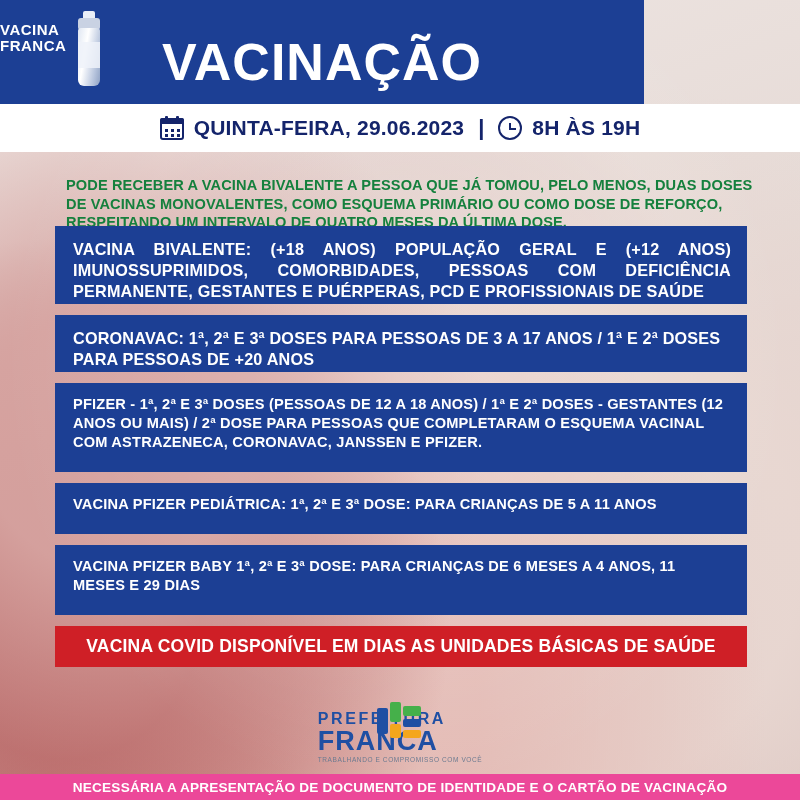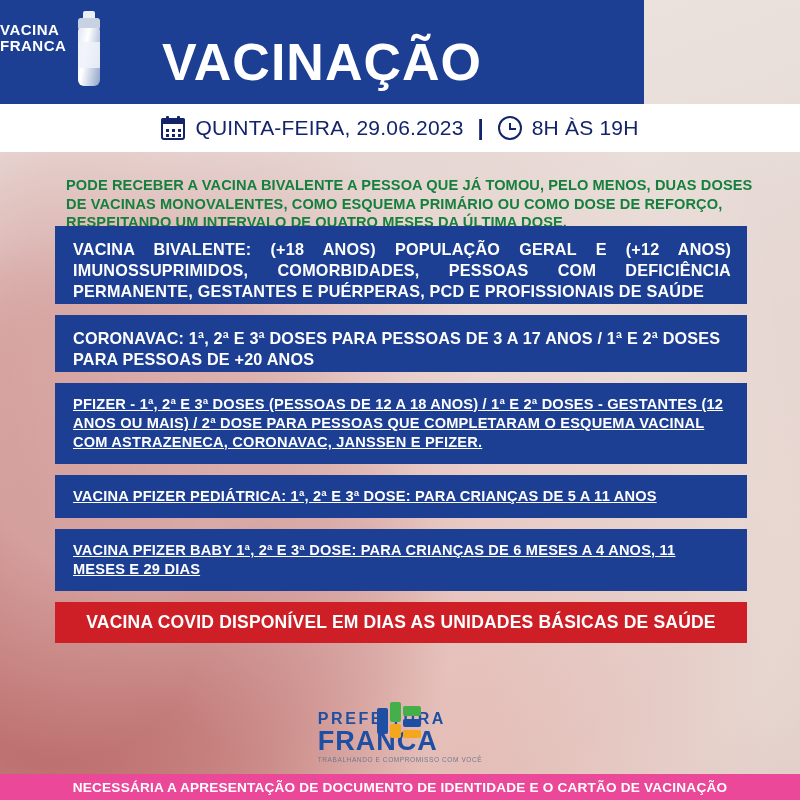--- a/index.html
+++ b/index.html
@@ -125,21 +125,21 @@
     height: 48px;
     background: #ffffff;
     display: flex;
     align-items: center;
     justify-content: center;
     gap: 10px;
   }
   .datebar .txt {
     color: #14246b;
     font-size: 21px;
-    font-weight: normal;
+    font-weight: bold;
     letter-spacing: .2px;
   }
   .datebar .sep {
     color: #14246b;
     font-size: 22px;
     font-weight: bold;
     margin: 0 4px;
   }
   .icon-cal {
     width: 24px; height: 24px;
@@ -205,22 +205,21 @@
     font-weight: bold;
     margin-bottom: 11px;
     padding: 13px 16px 2px 18px;
     font-size: 16.2px;
     line-height: 21px;
     letter-spacing: .2px;
   }
   .block.small {
     font-size: 14.6px;
     line-height: 19px;
-    padding: 12px 16px 12px 18px;
-    text-decoration: underline;
+    padding: 12px 16px 20px 18px;
   }
   .block.justify {
     text-align: justify;
     text-align-last: left;
   }
   .block.redbar {
     background: #cf1f26;
     text-align: center;
     font-size: 17.5px;
     padding: 10px 12px;

